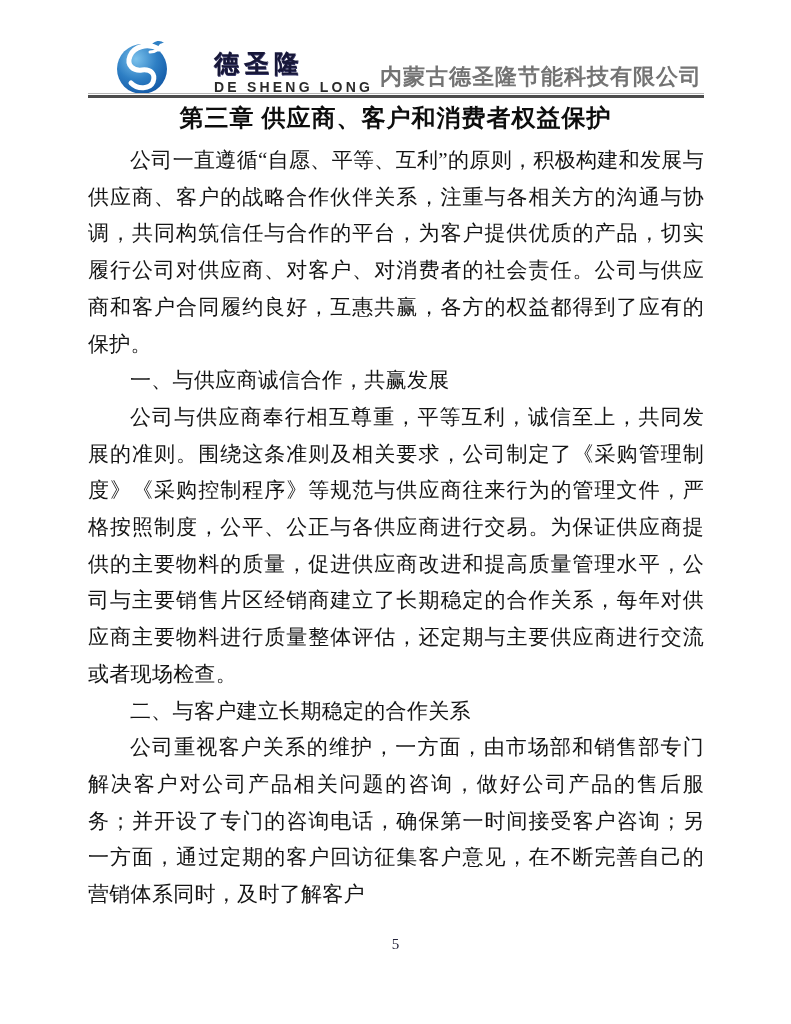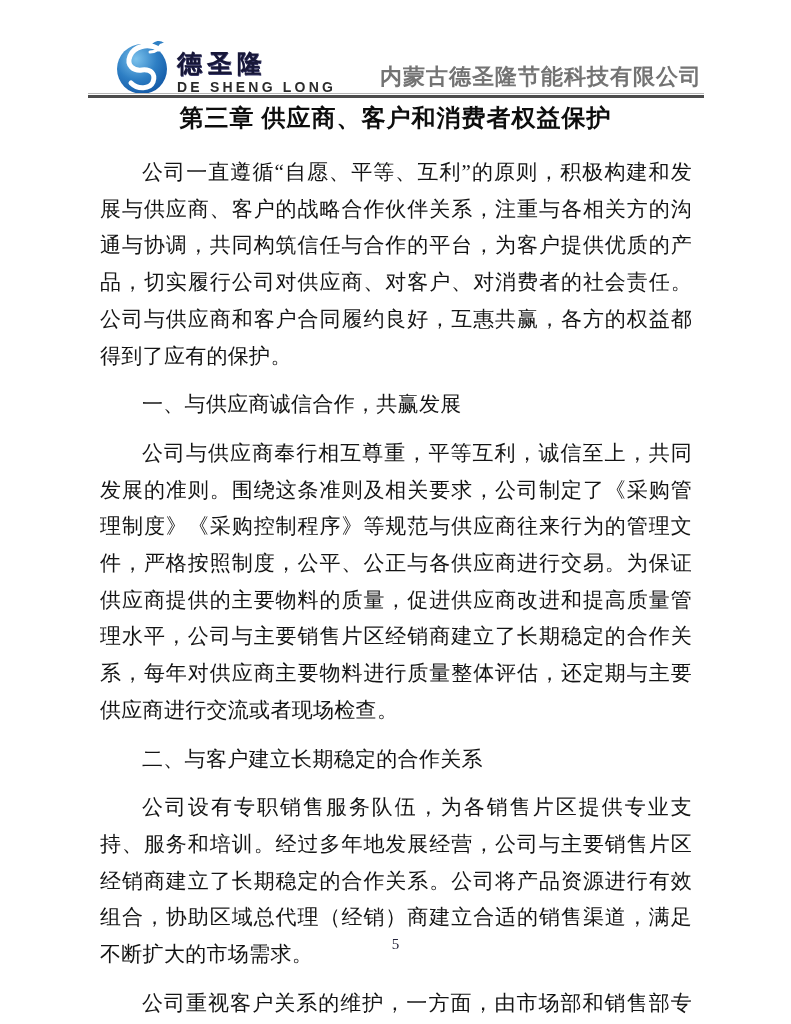--- a/index.html
+++ b/index.html
@@ -17,20 +17,21 @@
     overflow: hidden;
   }
 
   
   .logo {
     position: absolute;
     top: 36px;
     left: 114px;
     display: flex;
     align-items: center;
+    gap: 37px;
   }
   .logo-mark {
     width: 58px;
     height: 60px;
     flex: 0 0 auto;
   }
   .logo-textblock {
     margin-left: 5px;
     margin-top: 14px;
   }
@@ -91,21 +92,21 @@
     top: 142px;
     left: 88px;
     width: 616px;
     font-size: 21px;
     line-height: 36.7px;
     letter-spacing: 0.3px;
     text-align: justify;
     color: #141414;
   }
   .content p {
-    margin: 12px;
+    margin: 0;
     text-indent: 2em;
   }
 
   
   .page-number {
     position: absolute;
     top: 936px;
     left: 0;
     width: 100%;
     text-align: center;
@@ -146,19 +147,18 @@
 
   <div class="header-rule"></div>
 
   <div class="doc-title">第三章 供应商、客户和消费者权益保护</div>
 
   <div class="content">
     <p>公司一直遵循“自愿、平等、互利”的原则，积极构建和发展与供应商、客户的战略合作伙伴关系，注重与各相关方的沟通与协调，共同构筑信任与合作的平台，为客户提供优质的产品，切实履行公司对供应商、对客户、对消费者的社会责任。公司与供应商和客户合同履约良好，互惠共赢，各方的权益都得到了应有的保护。</p>
     <p>一、与供应商诚信合作，共赢发展</p>
     <p>公司与供应商奉行相互尊重，平等互利，诚信至上，共同发展的准则。围绕这条准则及相关要求，公司制定了《采购管理制度》《采购控制程序》等规范与供应商往来行为的管理文件，严格按照制度，公平、公正与各供应商进行交易。为保证供应商提供的主要物料的质量，促进供应商改进和提高质量管理水平，公司与主要销售片区经销商建立了长期稳定的合作关系，每年对供应商主要物料进行质量整体评估，还定期与主要供应商进行交流或者现场检查。</p>
     <p>二、与客户建立长期稳定的合作关系</p>
-    <p>公司设有专职销售服务队伍，为各销售片区提供专业支持、服务和培训。经过多年地发展经营，公司与主要销售片区经销商建立了长期稳定的合作关系。公司将产品资源进行有效组合，协助区域总代理（经销）商建立合适的销售渠道，满足不断扩大的市场需求。</p>
     <p>公司重视客户关系的维护，一方面，由市场部和销售部专门解决客户对公司产品相关问题的咨询，做好公司产品的售后服务；并开设了专门的咨询电话，确保第一时间接受客户咨询；另一方面，通过定期的客户回访征集客户意见，在不断完善自己的营销体系同时，及时了解客户</p>
   </div>
 
   <div class="page-number">5</div>
 
 </div>
 
 </body></html>

